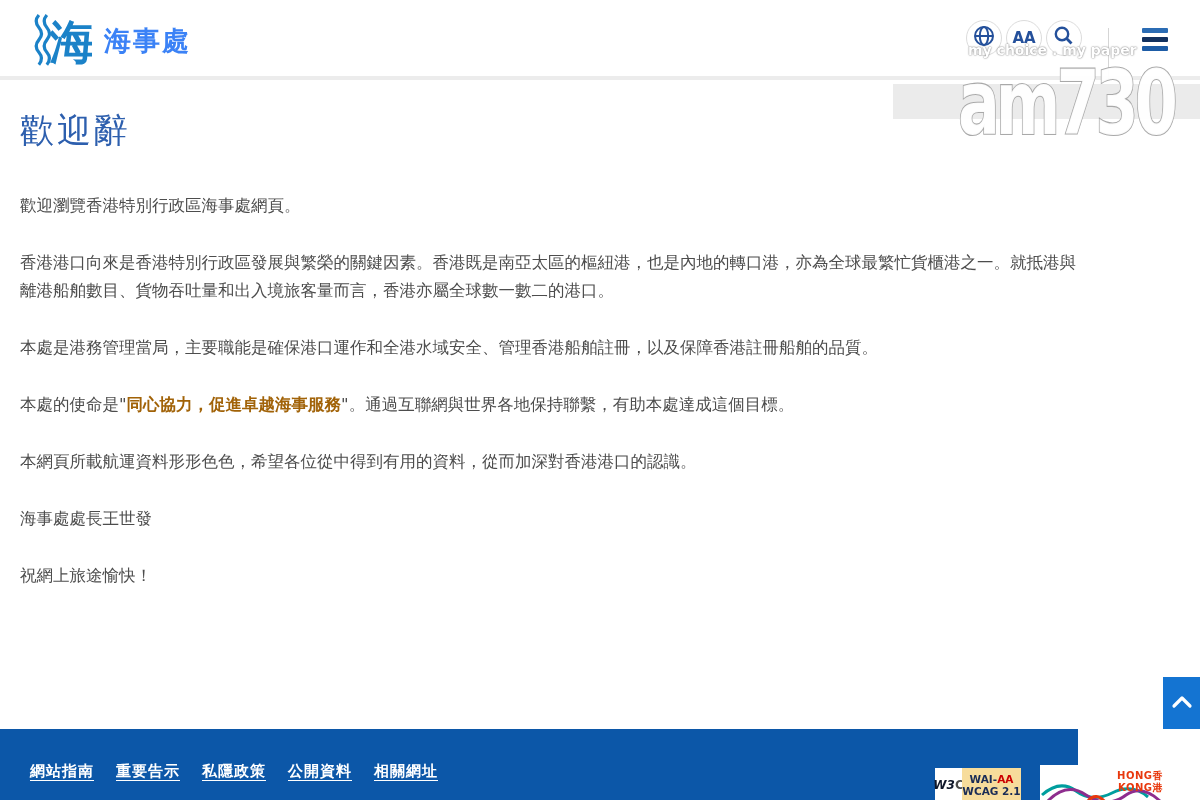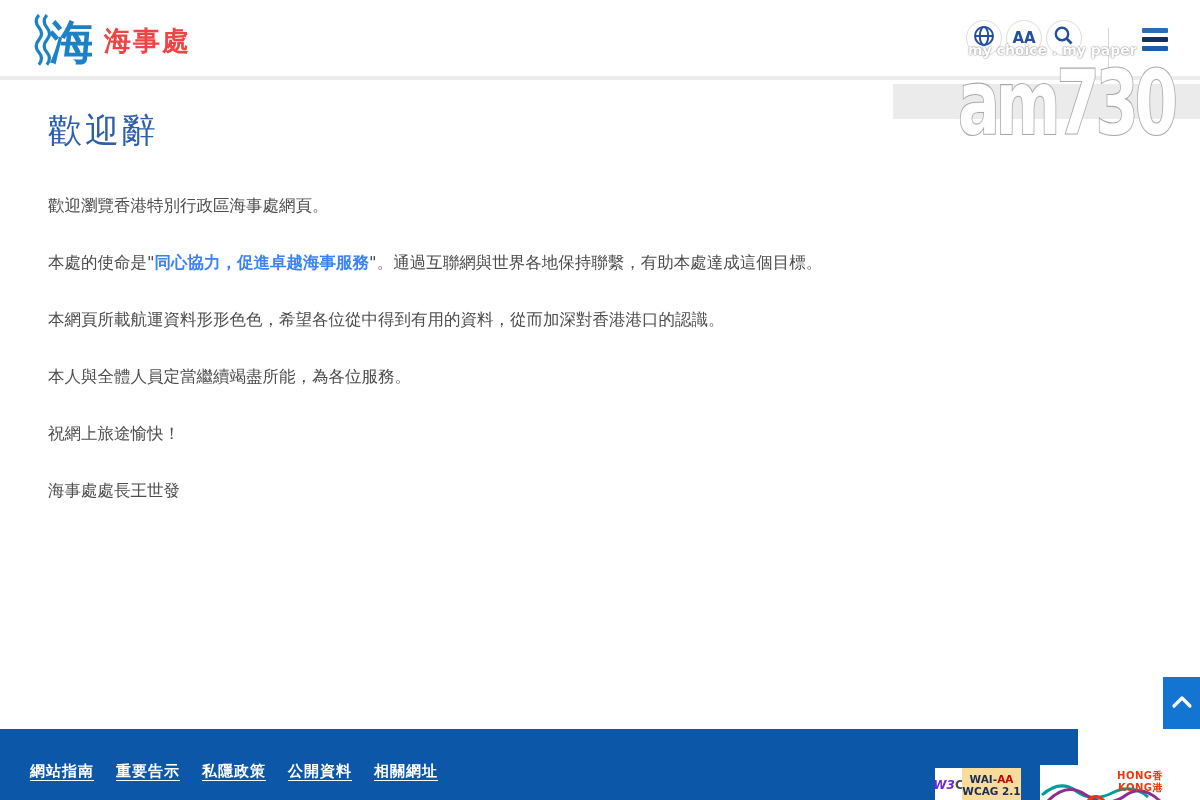--- a/index.html
+++ b/index.html
@@ -4,21 +4,21 @@
 <style>
   html,body{margin:0;padding:0;background:#fff;}
   *{box-sizing:border-box;}
   .page{position:relative;width:1200px;height:800px;overflow:hidden;background:#fff;
         font-family:"DejaVu Sans","Liberation Sans",sans-serif;}
 
   
   .header{position:absolute;left:0;top:0;width:1200px;height:80px;background:#fff;
           border-bottom:4px solid #ececec;}
   .logo-wrap{position:absolute;left:30px;top:8px;display:flex;align-items:center;cursor:pointer;}
-  .logo-text{font-size:27px;font-weight:600;color:#ef4444;margin-left:12px;letter-spacing:2px;}
+  .logo-text{font-size:27px;font-weight:600;color:#3b82f6;margin-left:12px;letter-spacing:2px;}
   .header-tools{position:absolute;left:966px;top:20px;display:flex;gap:4px;}
   .tool-circle{width:36px;height:36px;border-radius:50%;background:#fff;border:1px solid #dcdcdc;
                display:flex;align-items:center;justify-content:center;cursor:pointer;}
   .aa-label{font-size:15px;font-weight:bold;color:#24509b;letter-spacing:0px;}
   .header-divider{position:absolute;left:1108px;top:28px;width:1px;height:52px;background:#d5d5d5;}
   .hamburger{position:absolute;left:1142px;top:28px;width:26px;cursor:pointer;}
   .hamburger .bar{width:26px;height:5px;margin-bottom:4px;border-radius:1px;}
   .bar1{background:#2b6cb4;}
   .bar2{background:#12315f;}
   .bar3{background:#1d5ca6;}
@@ -26,38 +26,38 @@
   
   .wm-backdrop{position:absolute;left:893px;top:84px;width:307px;height:35px;background:#ebebeb;}
   .watermark{position:absolute;left:958px;top:36px;pointer-events:none;z-index:30;}
   .wm-tagline{position:absolute;left:10px;top:6px;font-size:14px;font-weight:bold;color:#fff;
               white-space:nowrap;text-shadow:0 0 2px #8a8a8a,0 0 1px #8a8a8a;}
   .wm-brand{position:absolute;left:0;top:14px;font-size:62px;font-weight:bold;letter-spacing:-4px;
             color:rgba(255,255,255,0.95);-webkit-text-stroke:1.5px #a9a9a9;paint-order:stroke fill;
             transform:scaleY(1.45);transform-origin:top left;white-space:nowrap;}
 
   
-  .content{position:absolute;left:0;top:84px;width:1105px;padding:24px 48px 0;}
+  .content{position:absolute;left:0;top:84px;width:1105px;padding:24px 20px 0;}
   .page-title{font-size:34px;font-weight:500;color:#2d5fae;margin:0 0 38px;letter-spacing:3px;}
   .content p{font-size:16.5px;line-height:28px;color:#4d4d4d;margin:15px 0 29px;}
-  .content p strong{color:#3b82f6;}
+  .content p strong{color:#a16207;}
 
   
   .scroll-top{position:absolute;left:1163px;top:677px;width:37px;height:52px;background:#1474d2;
               display:flex;align-items:center;justify-content:center;cursor:pointer;}
 
   
   .footer{position:absolute;left:0;top:729px;width:1078px;height:71px;background:#0c57a8;}
   .footer-links{position:absolute;left:30px;top:33px;display:flex;gap:22px;}
   .footer-links a{color:#fff;font-size:15px;font-weight:600;text-decoration:underline;
                   text-underline-offset:4px;letter-spacing:1px;cursor:pointer;}
   .badge-w3c{position:absolute;left:935px;top:39px;width:86px;height:34px;display:flex;cursor:pointer;}
   .w3c-left{width:27px;background:#fff;display:flex;align-items:center;justify-content:center;
             font-size:12px;font-weight:bold;font-style:italic;}
-  .w3c-left .w3{color:#6d28d9;}
+  .w3c-left .w3{color:#0f172a;}
   .w3c-left .c{color:#4a4a4a;font-style:normal;}
   .w3c-right{flex:1;background:#f7dc9b;display:flex;flex-direction:column;align-items:center;
              justify-content:center;line-height:12px;}
   .w3c-right span{font-size:10.5px;font-weight:bold;color:#1a2c56;}
   .w3c-right .aa{color:#cc0000;}
   .badge-hk{position:absolute;left:1040px;top:36px;width:128px;height:64px;background:#fff;
             cursor:pointer;overflow:hidden;}
   .hk-text{position:absolute;right:5px;top:4px;text-align:right;line-height:10px;margin-left:36px;}
   .hk-text span{font-size:10px;font-weight:bold;color:#e8380d;letter-spacing:0.5px;}
   .hk-ribbon{position:absolute;left:0;top:0;}
@@ -113,25 +113,26 @@
 
   <div class="wm-backdrop"></div>
   <div class="watermark">
     <span class="wm-tagline">my choice . my paper</span>
     <span class="wm-brand">am730</span>
   </div>
 
   <div class="content">
     <h1 class="page-title">歡迎辭</h1>
     <p>歡迎瀏覽香港特別行政區海事處網頁。</p>
+    <p>香港港口向來是香港特別行政區發展與繁榮的關鍵因素。香港既是南亞太區的樞紐港，也是內地的轉口港，亦為全球最繁忙貨櫃港之一。就抵港與離港船舶數目、貨物吞吐量和出入境旅客量而言，香港亦屬全球數一數二的港口。</p>
+    <p>本處是港務管理當局，主要職能是確保港口運作和全港水域安全、管理香港船舶註冊，以及保障香港註冊船舶的品質。</p>
     <p><span>本處的使命是"</span><strong>同心協力，促進卓越海事服務</strong><span>"。通過互聯網與世界各地保持聯繫，有助本處達成這個目標。</span></p>
     <p>本網頁所載航運資料形形色色，希望各位從中得到有用的資料，從而加深對香港港口的認識。</p>
-    <p>本人與全體人員定當繼續竭盡所能，為各位服務。</p>
+    <p>海事處處長王世發</p>
     <p>祝網上旅途愉快！</p>
-    <p>海事處處長王世發</p>
   </div>
 
   <div class="scroll-top">
     <span>
       <svg width="22" height="14" viewBox="0 0 22 14">
         <polyline points="3,11 11,3 19,11" fill="none" stroke="#ffffff" stroke-width="3.2" stroke-linecap="round" stroke-linejoin="round"></polyline>
       </svg>
     </span>
   </div>
 

